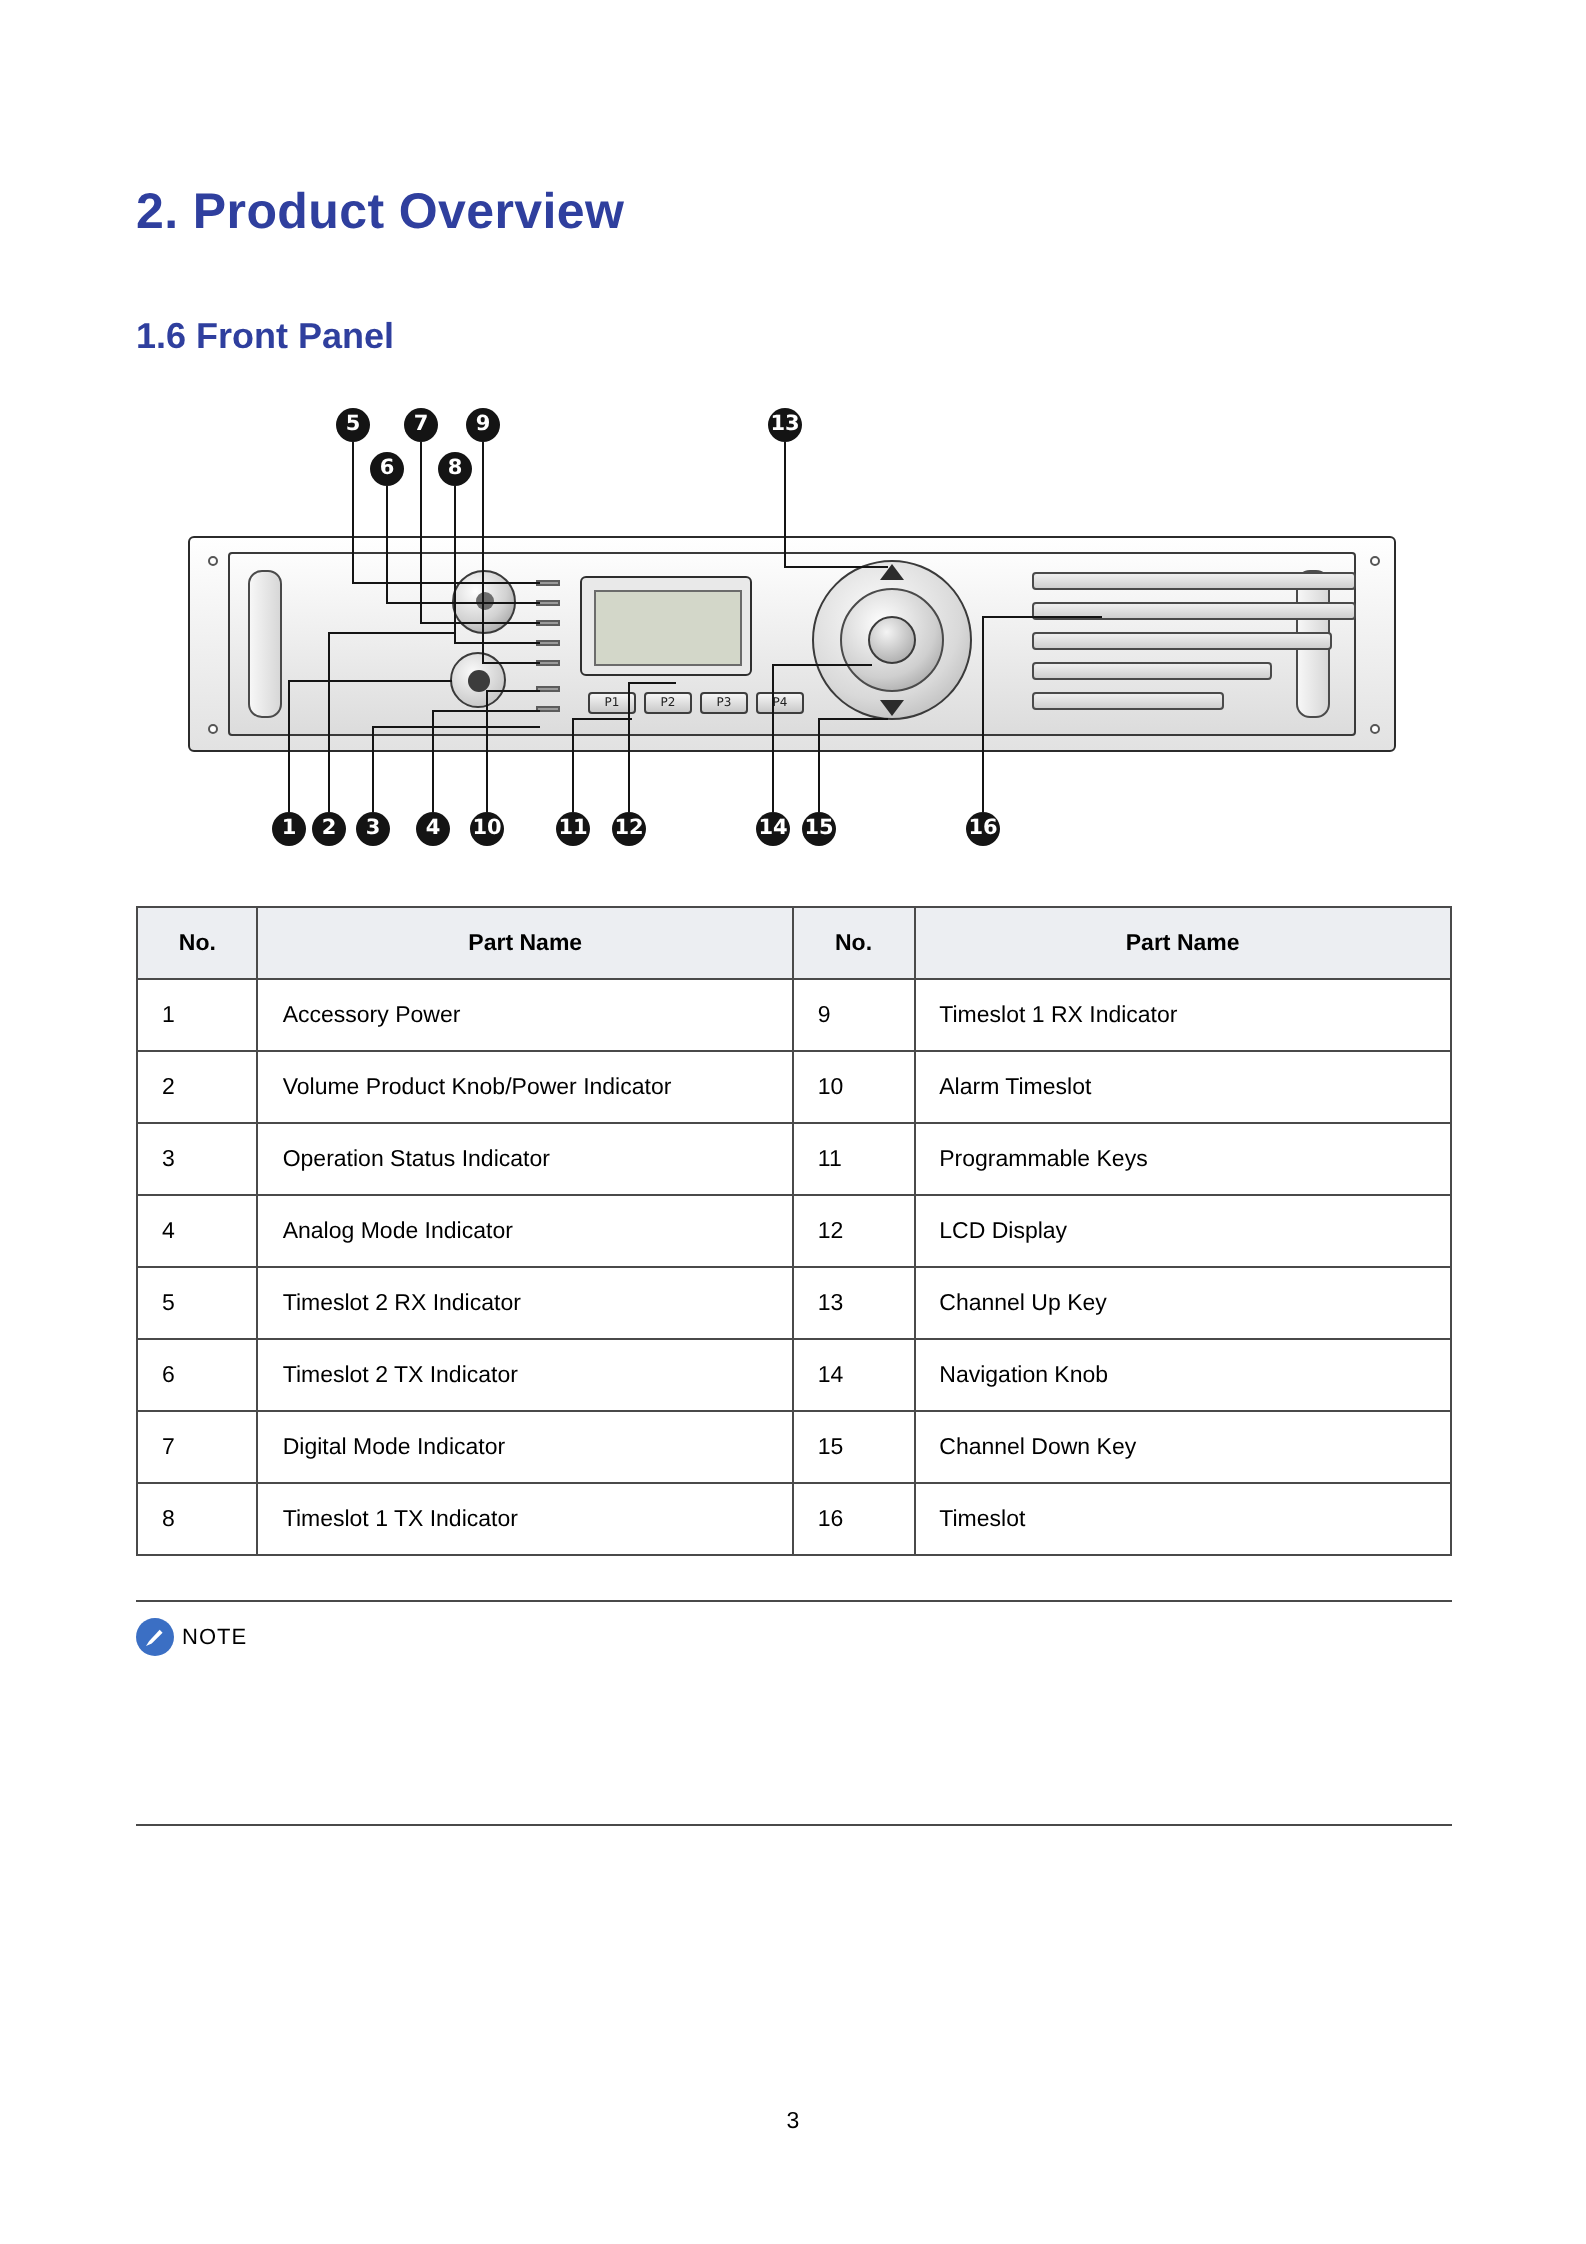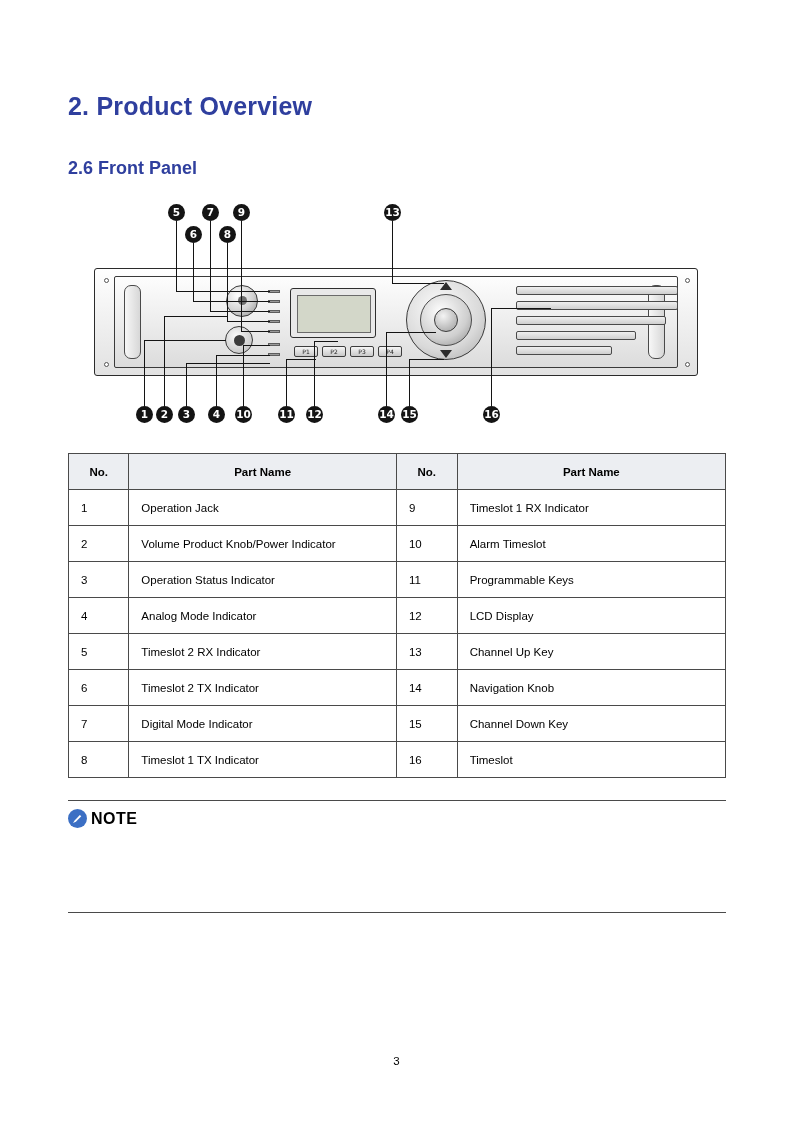--- a/index.html
+++ b/index.html
@@ -327,22 +327,22 @@
   }
   .note-badge::after {
     content: "";
     position: absolute;
     left: 5px; top: 5px;
     width: 9px; height: 9px;
     background: #ffffff;
     clip-path: polygon(0% 100%, 18% 72%, 76% 10%, 92% 26%, 32% 86%);
   }
   .note-title {
-    font-size: 16px;
-    font-weight: bold;
+    font-size: 11px;
+    font-weight: normal;
     letter-spacing: 0.5px;
   }
   .note-list {
     position: absolute;
     left: 108px;
     top: 832px;
     width: 620px;
     font-size: 11.5px;
     line-height: 21px;
   }
@@ -370,21 +370,21 @@
     font-size: 11.5px;
   }
   b { font-weight: bold; }
 </style>
 </head>
 <body>
 
 <div class="page">
 
   <div class="h1">2. Product Overview</div>
-  <div class="h2">2.6 Front Panel</div>
+  <div class="h2">1.6 Front Panel</div>
 
   <div class="figure">
 
     <div class="radio-outer"></div>
     <div class="radio-inner"></div>
 
     <div class="mount-hole" style="left:36px; top:82px;"></div>
     <div class="mount-hole" style="left:36px; top:166px;"></div>
     <div class="mount-hole" style="left:617px; top:82px;"></div>
     <div class="mount-hole" style="left:617px; top:166px;"></div>
@@ -497,21 +497,21 @@
       <tr>
         <th class="col-no">No.</th>
         <th class="col-name">Part Name</th>
         <th class="col-no">No.</th>
         <th class="col-name">Part Name</th>
       </tr>
     </thead>
     <tbody>
       <tr>
         <td class="num">1</td>
-        <td class="name">Operation Jack</td>
+        <td class="name">Accessory Power</td>
         <td class="num">9</td>
         <td class="name">Timeslot 1 RX Indicator</td>
       </tr>
       <tr>
         <td class="num">2</td>
         <td class="name">Volume Product Knob/Power Indicator</td>
         <td class="num">10</td>
         <td class="name">Alarm Timeslot</td>
       </tr>
       <tr>

